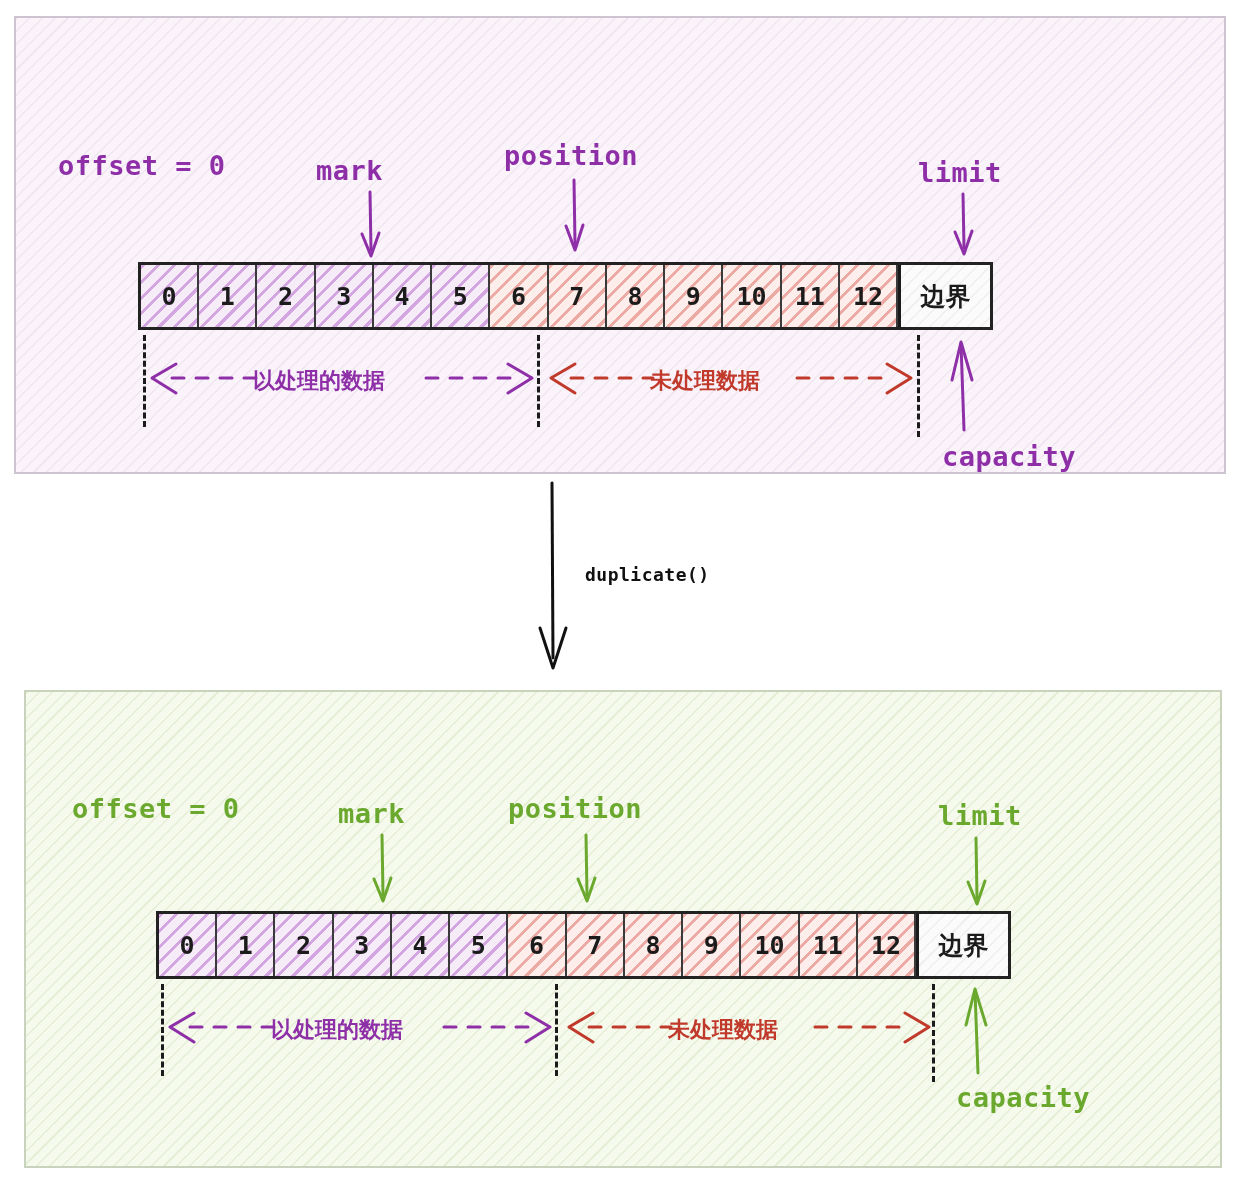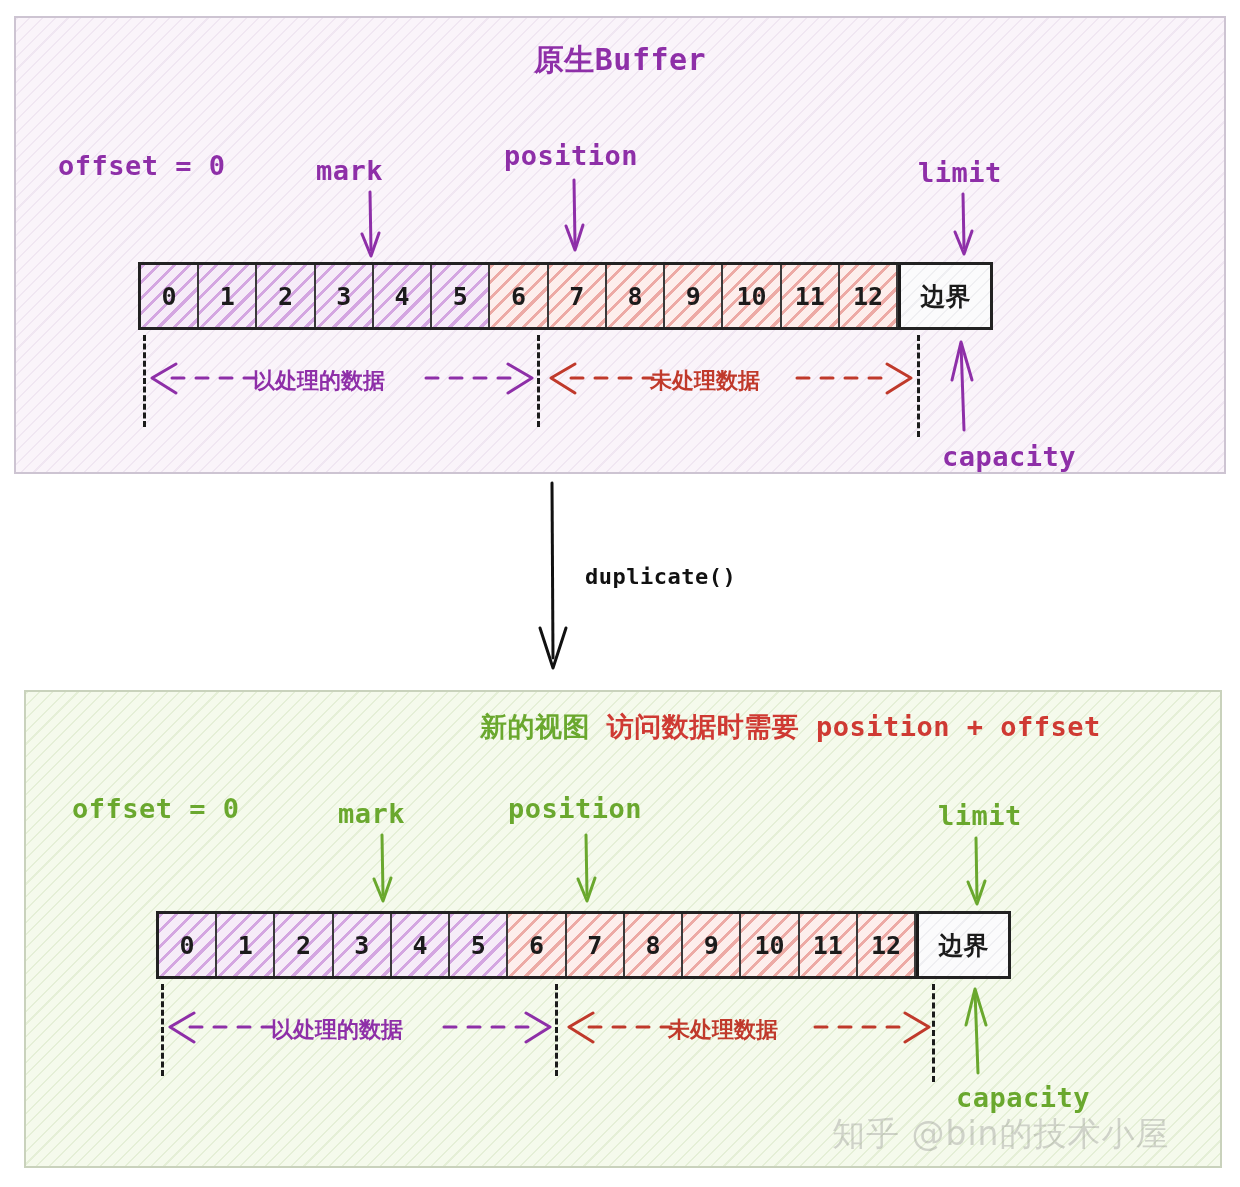--- a/index.html
+++ b/index.html
@@ -79,41 +79,40 @@
   
   .span-label{
     position:absolute;white-space:nowrap;font-size:22px;font-weight:700;
     font-family:Liberation Sans, sans-serif;
   }
   .sl-purple{color:#8e2fa8;}
   .sl-red{color:#c0392b;}
 
   
   #dup-label{
-    position:absolute;left:585px;top:564px;font-size:22px;font-weight:700;color:#111;
+    position:absolute;left:585px;top:564px;font-size:18px;font-weight:700;color:#111;
     white-space:nowrap;letter-spacing:.5px;
   }
 
   
   #watermark{
     position:absolute;left:832px;top:1112px;font-size:33px;
     font-family:"DejaVu Sans","Liberation Sans",sans-serif;
     color:rgba(120,120,120,.30);white-space:nowrap;letter-spacing:1px;
   }
 </style>
 </head>
 <body>
 
 <div class="stage">
 
   <div class="panel purple">
     
   </div>
 
-  <div class="panel-title" id="top-title">原生Buffer</div>
 
   <div class="ptr-label pl-purple" style="left:58px;top:150px;">offset = 0</div>
   <div class="ptr-label pl-purple" style="left:316px;top:155px;">mark</div>
   <div class="ptr-label pl-purple" style="left:504px;top:140px;">position</div>
   <div class="ptr-label pl-purple" style="left:918px;top:157px;">limit</div>
   <div class="ptr-label pl-purple" style="left:942px;top:441px;">capacity</div>
 
   <svg class="arrow-svg" style="left:352px;top:190px;" width="40" height="75">
     <path d="M18,2 L19,60" stroke="#8e2fa8" stroke-width="3" fill="none" stroke-linecap="round"></path>
     <path d="M10,44 L19,66 L27,43" stroke="#8e2fa8" stroke-width="3" fill="none" stroke-linecap="round" stroke-linejoin="round"></path>
@@ -170,24 +169,20 @@
   <div class="span-label sl-red" style="left:650px;top:366px;">未处理数据</div>
 
   <svg class="arrow-svg" style="left:530px;top:480px;" width="60" height="195">
     <path d="M22,3 L23,178" stroke="#111" stroke-width="3" fill="none" stroke-linecap="round"></path>
     <path d="M10,148 L23,188 L36,148" stroke="#111" stroke-width="3" fill="none" stroke-linecap="round" stroke-linejoin="round"></path>
   </svg>
   <div id="dup-label">duplicate()</div>
 
   <div class="panel green"></div>
 
-  <div class="panel-title" id="bottom-title">
-    <span class="cn">新的视图</span>
-    <span class="rd">访问数据时需要 position + offset</span>
-  </div>
 
   <div class="ptr-label pl-green" style="left:72px;top:793px;">offset = 0</div>
   <div class="ptr-label pl-green" style="left:338px;top:798px;">mark</div>
   <div class="ptr-label pl-green" style="left:508px;top:793px;">position</div>
   <div class="ptr-label pl-green" style="left:938px;top:800px;">limit</div>
   <div class="ptr-label pl-green" style="left:956px;top:1082px;">capacity</div>
 
   <svg class="arrow-svg" style="left:364px;top:833px;" width="40" height="78">
     <path d="M18,2 L19,62" stroke="#6aa82e" stroke-width="3" fill="none" stroke-linecap="round"></path>
     <path d="M10,46 L19,68 L27,45" stroke="#6aa82e" stroke-width="3" fill="none" stroke-linecap="round" stroke-linejoin="round"></path>
@@ -235,15 +230,14 @@
   <div class="span-label sl-purple" style="left:271px;top:1015px;">以处理的数据</div>
 
   <svg class="arrow-svg" style="left:563px;top:1001px;" width="372" height="52">
     <path d="M6,26 L30,12 M6,26 L30,41" stroke="#c0392b" stroke-width="3" fill="none" stroke-linecap="round"></path>
     <path d="M366,26 L342,12 M366,26 L342,41" stroke="#c0392b" stroke-width="3" fill="none" stroke-linecap="round"></path>
     <path d="M26,26 L108,26" stroke="#c0392b" stroke-width="3" fill="none" stroke-dasharray="12 12" stroke-linecap="round"></path>
     <path d="M252,26 L348,26" stroke="#c0392b" stroke-width="3" fill="none" stroke-dasharray="12 12" stroke-linecap="round"></path>
   </svg>
   <div class="span-label sl-red" style="left:668px;top:1015px;">未处理数据</div>
 
-  <div id="watermark">知乎 @bin的技术小屋</div>
 
 </div>
 
 </body></html>

